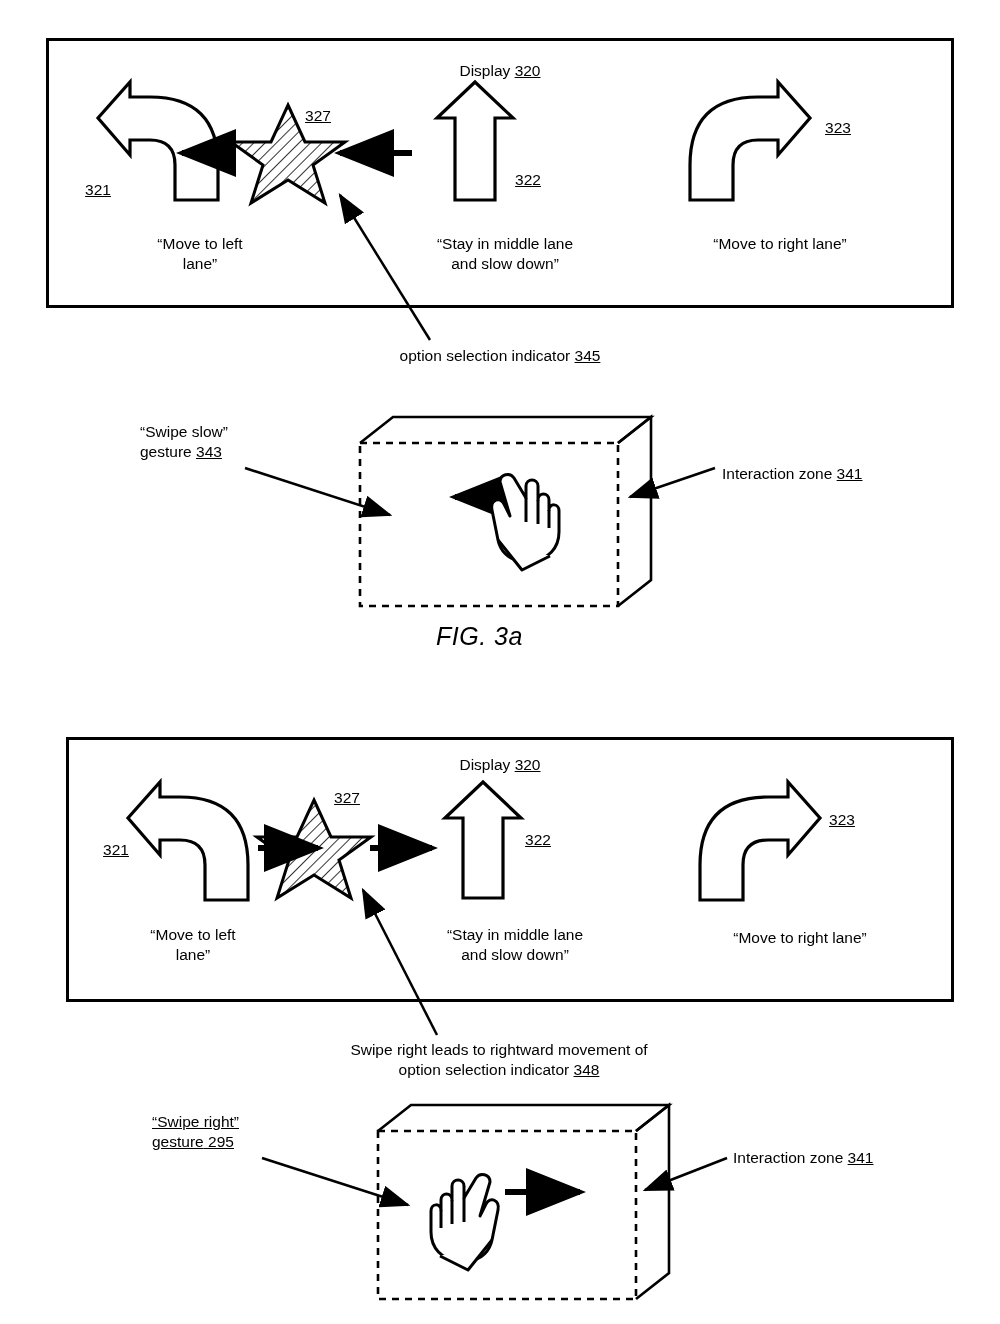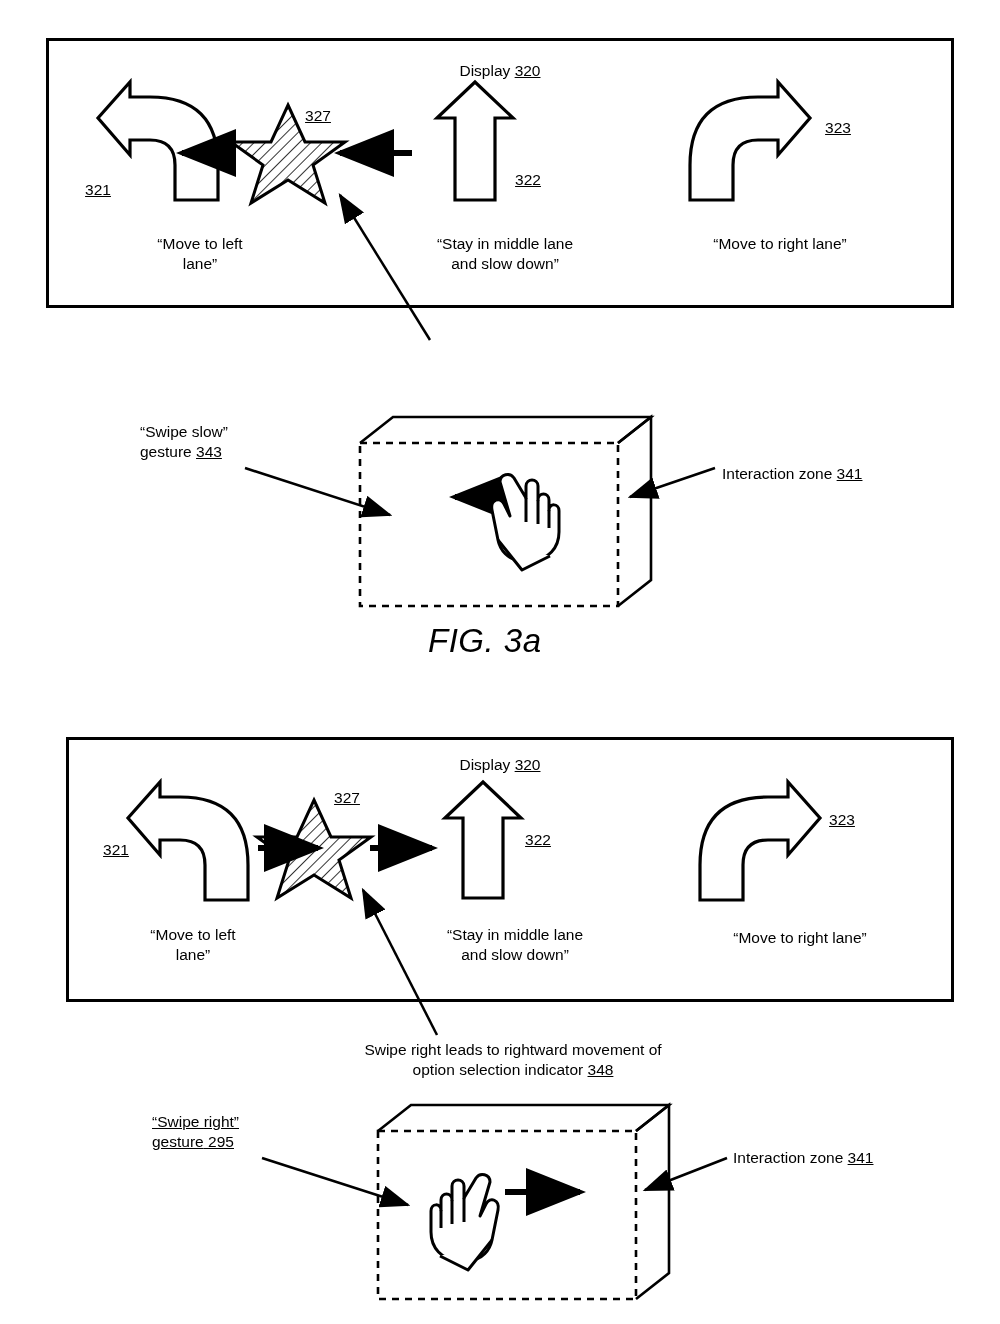--- a/index.html
+++ b/index.html
@@ -10,21 +10,21 @@
   }
   .fig{position:absolute;left:0;top:0;width:1000px;}
   .panel{
     position:absolute;
     border:3px solid #000;
     box-sizing:border-box;
   }
   .lbl{position:absolute;font-size:15.5px;line-height:20px;text-align:center;white-space:nowrap;}
   .num{text-decoration:underline;}
   svg{position:absolute;left:0;top:0;overflow:visible;}
-  .figcap{position:absolute;font-size:33px;font-style:italic;letter-spacing:0.5px;}
+  .figcap{position:absolute;font-size:25px;font-style:italic;letter-spacing:0.5px;margin-left:8px;}
 </style>
 </head>
 <body>
 
 <div class="fig">
 
   <div class="panel" style="left:46px;top:38px;width:908px;height:270px;"></div>
 
   <div class="lbl" style="left:400px;top:61px;width:200px;">
     <span>Display</span>
@@ -106,20 +106,24 @@
   </div>
   <div class="lbl" style="left:375px;top:234px;width:260px;">
     <div>“Stay in middle lane</div>
     <div>and slow down”</div>
   </div>
   <div class="lbl" style="left:660px;top:234px;width:240px;">
     <div>“Move to right lane”</div>
   </div>
 
   <div class="lbl" style="left:250px;top:346px;width:500px;">
+    <div>
+      <span>option selection indicator</span>
+      <span class="num">345</span>
+    </div>
   </div>
 
   <div class="lbl" style="left:140px;top:422px;width:200px;text-align:left;">
     <div>“Swipe slow”</div>
     <div>
       <span>gesture</span>
       <span class="num">343</span>
     </div>
   </div>
 
@@ -200,21 +204,21 @@
     <div>lane”</div>
   </div>
   <div class="lbl" style="left:385px;top:925px;width:260px;">
     <div>“Stay in middle lane</div>
     <div>and slow down”</div>
   </div>
   <div class="lbl" style="left:680px;top:928px;width:240px;">
     <div>“Move to right lane”</div>
   </div>
 
-  <div class="lbl" style="left:263px;top:1040px;width:500px;">
+  <div class="lbl" style="left:249px;top:1040px;width:500px;">
     <div>Swipe right leads to rightward movement of</div>
     <div>
       <span>option selection indicator</span>
       <span class="num">348</span>
     </div>
   </div>
 
   <div class="lbl" style="left:152px;top:1112px;width:210px;text-align:left;text-decoration:underline;">
     <div>“Swipe right”</div>
     <div>

